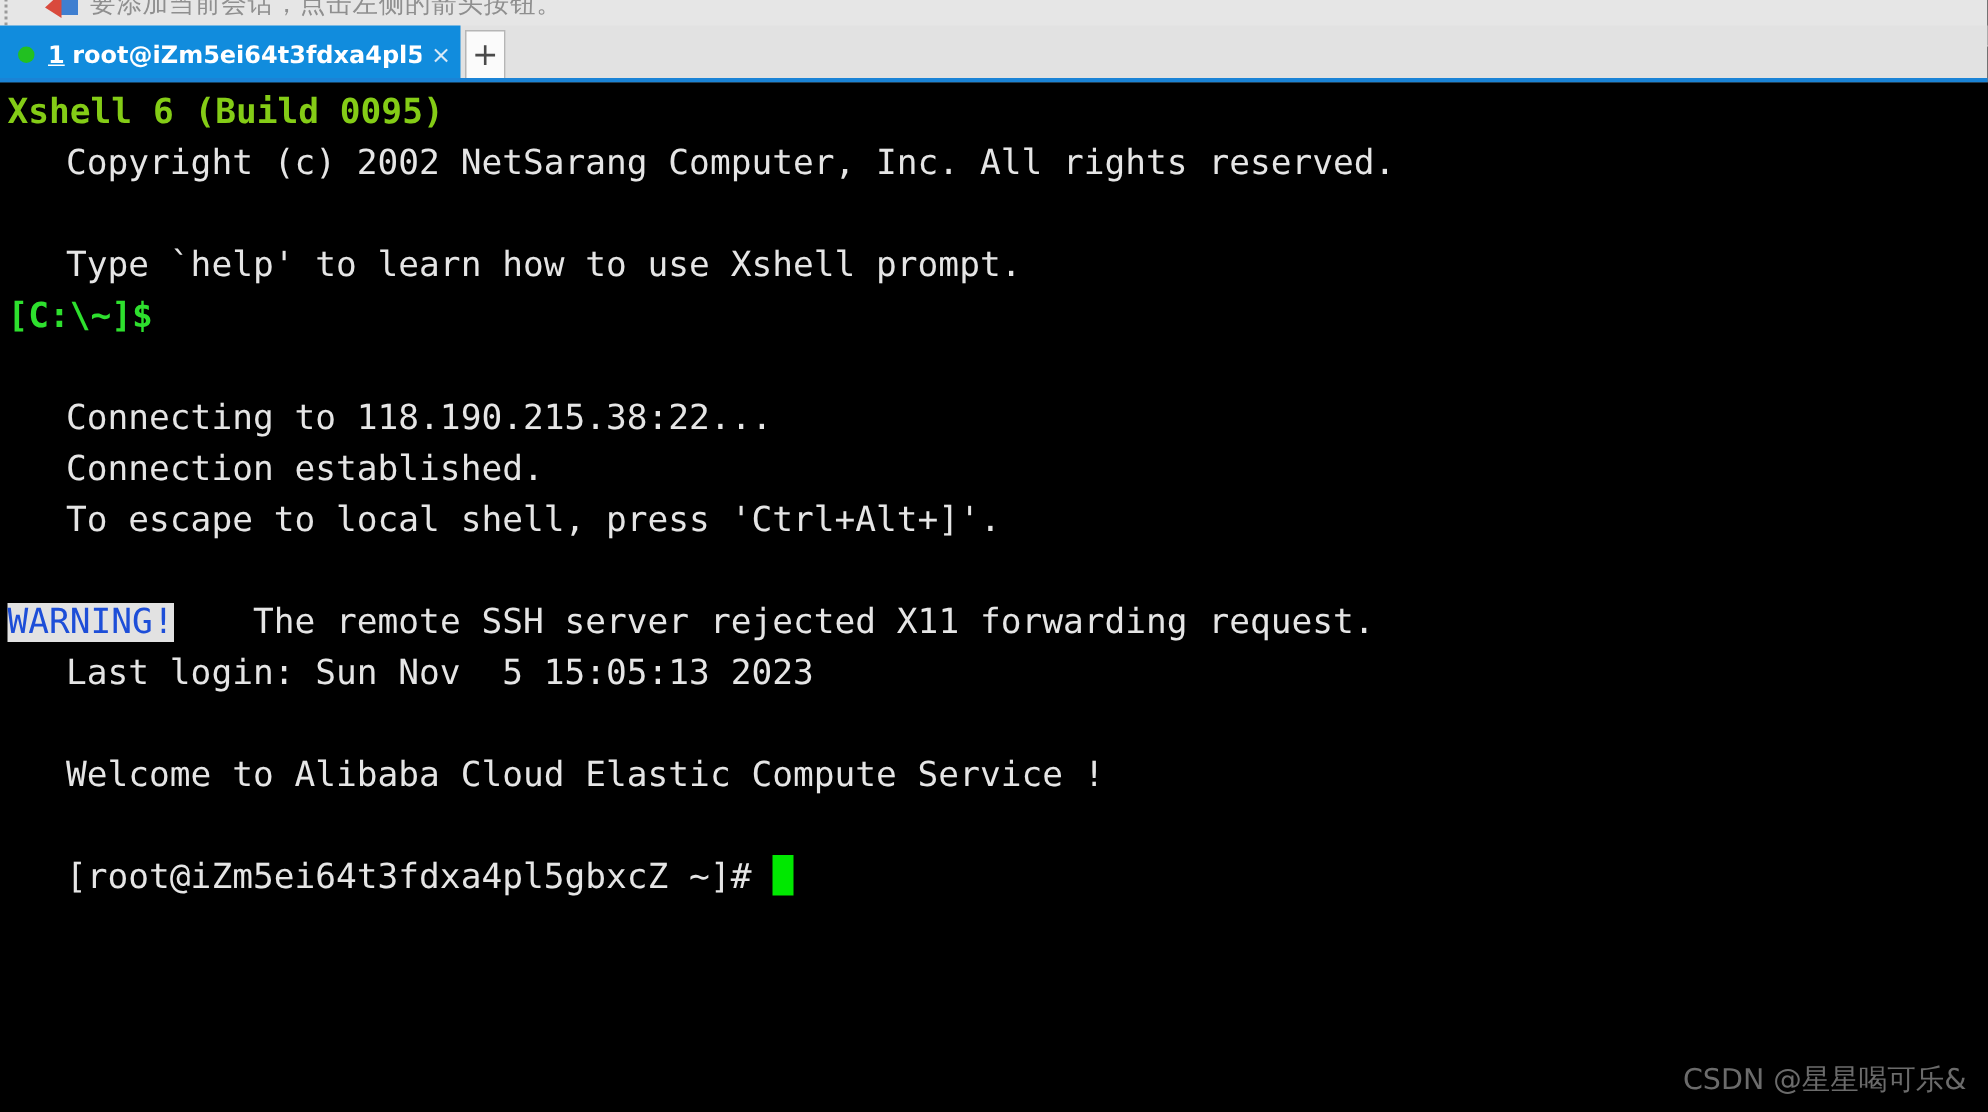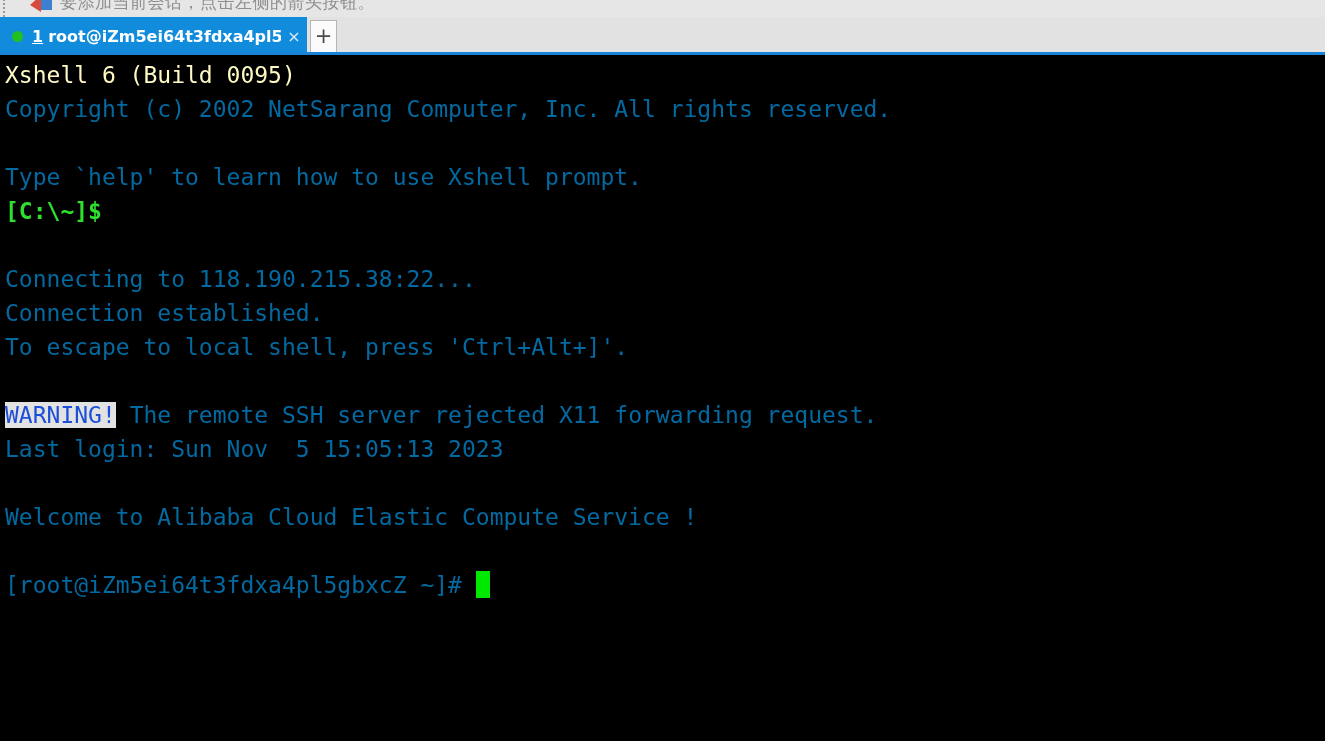--- a/index.html
+++ b/index.html
@@ -146,22 +146,22 @@
     left: 5px;
     top: 3px;
     font-family: "DejaVu Sans Mono", monospace;
     font-size: 23px;
     line-height: 34px;
     color: #e8e8e8;
     white-space: pre;
     letter-spacing: 0px;
   }
   .trow { height: 34px; white-space: pre; }
-  .c-white  { color: #0369a1; }
-  .c-bold   { color: #fef9c3; font-weight: normal; }
+  .c-white  { color: #e5e5e5; margin-left: 39px; }
+  .c-bold   { color: #84cc16; font-weight: bold; }
   .c-green  { color: #2ee02e; font-weight: bold; }
   .c-invert { background: #e2e2e2; color: #1d4ed8; }
   #cursor-block {
     display: inline-block;
     width: 14px;
     height: 27px;
     background: #00e800;
     vertical-align: -5px;
   }
 
@@ -200,13 +200,14 @@
     <span id="tab-index">1</span>
     <span id="tab-title">root@iZm5ei64t3fdxa4pl5...</span>
     <span id="tab-close-icon">×</span>
   </div>
   <div id="new-tab-button">+</div>
 </div>
 <div id="tab-bar-underline"></div>
 
 <div id="terminal">
   <div id="terminal-screen"><div class="trow"><span class="c-bold">Xshell 6 (Build 0095)</span></div><div class="trow"><span class="c-white">Copyright (c) 2002 NetSarang Computer, Inc. All rights reserved.</span></div><div class="trow"><span class="c-white">&nbsp;</span></div><div class="trow"><span class="c-white">Type `help' to learn how to use Xshell prompt.</span></div><div class="trow"><span class="c-green">[C:\~]$</span></div><div class="trow"><span class="c-white">&nbsp;</span></div><div class="trow"><span class="c-white">Connecting to 118.190.215.38:22...</span></div><div class="trow"><span class="c-white">Connection established.</span></div><div class="trow"><span class="c-white">To escape to local shell, press 'Ctrl+Alt+]'.</span></div><div class="trow"><span class="c-white">&nbsp;</span></div><div class="trow"><span class="c-invert">WARNING!</span><span class="c-white"> The remote SSH server rejected X11 forwarding request.</span></div><div class="trow"><span class="c-white">Last login: Sun Nov  5 15:05:13 2023</span></div><div class="trow"><span class="c-white">&nbsp;</span></div><div class="trow"><span class="c-white">Welcome to Alibaba Cloud Elastic Compute Service !</span></div><div class="trow"><span class="c-white">&nbsp;</span></div><div class="trow"><span class="c-white">[root@iZm5ei64t3fdxa4pl5gbxcZ ~]# </span><span id="cursor-block"></span></div></div>
+  <div id="watermark">CSDN @星星喝可乐&amp;</div>
 </div>
 
 </body></html>

